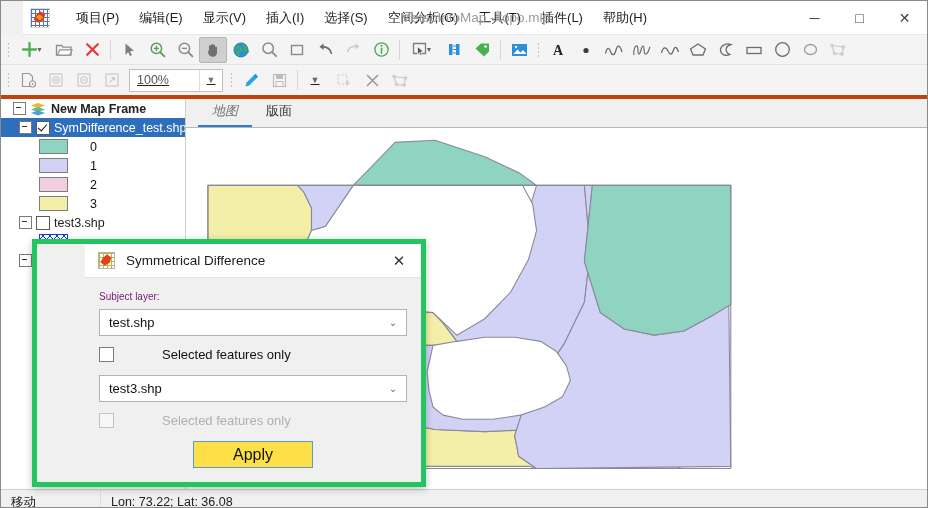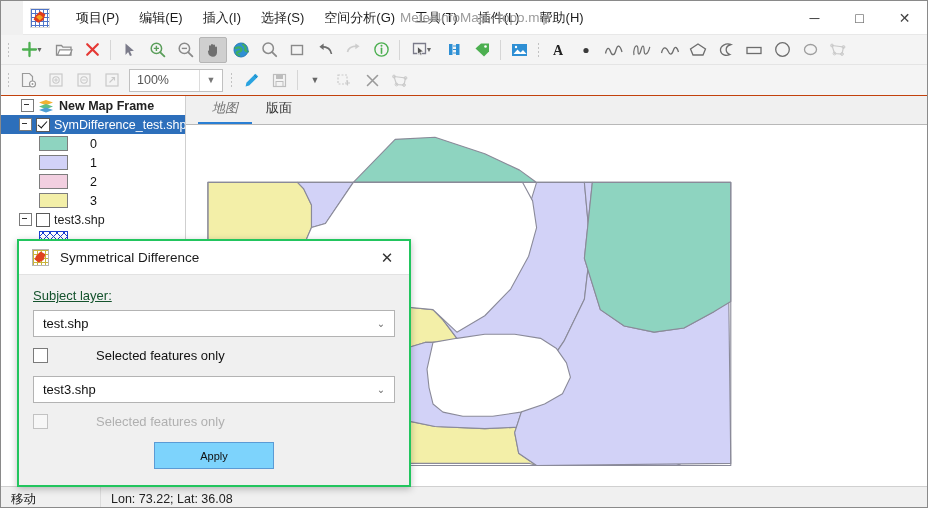--- a/index.html
+++ b/index.html
@@ -48,21 +48,21 @@
   .win-btn{
     width:45px;height:33px;display:flex;align-items:center;justify-content:center;
     font-size:14px;color:#444;cursor:default;
   }
 
   
   .toolbar{
     height:29px;display:flex;align-items:center;background:#f4f4f4;
     border-bottom:1px solid #e4e4e4;padding:0 2px;
   }
-  .toolbar.second{height:30px;border-bottom:1px solid #c2410c;}
+  .toolbar.second{height:30px;border-bottom:4px solid #c2410c;text-decoration:underline;}
   .grip{width:7px;height:18px;margin:0 2px;
     background-image:radial-gradient(circle,#c2c2c2 1px,transparent 1px);
     background-size:3px 4px;background-position:2px 1px;background-repeat:repeat-y;flex:0 0 auto;}
   .tbtn{
     width:26px;height:24px;display:flex;align-items:center;justify-content:center;
     flex:0 0 auto;position:relative;border:1px solid transparent;border-radius:2px;cursor:default;
   }
   .tbtn.active{background:#cfcfcf;border-color:#b5b5b5;}
   .tbtn.wide{width:34px;}
   .tbtn svg{display:block;}
@@ -79,21 +79,21 @@
     width:22px;height:100%;border-left:1px solid #dcdcdc;display:flex;
     align-items:center;justify-content:center;color:#777;font-size:9px;
   }
 
   
   .body{position:relative;height:calc(508px - 33px - 29px - 30px - 24px - 2px);display:flex;}
   .legend-panel{
     width:184px;flex:0 0 auto;background:#fff;border-right:1px solid #cfcfcf;
     overflow:hidden;position:relative;
   }
-  .tree-row{display:flex;align-items:center;height:19px;padding-left:20px;white-space:nowrap;cursor:default;}
+  .tree-row{display:flex;align-items:center;height:19px;padding-left:12px;white-space:nowrap;cursor:default;}
   .tree-row.sel{background:#2d6fbb;color:#fff;}
   .expander{
     width:11px;height:11px;border:1px solid #7a7a7a;background:#fff;margin-right:4px;
     position:relative;flex:0 0 auto;
   }
   .expander:after{
     content:"";position:absolute;left:2px;top:4px;width:5px;height:1px;background:#333;
   }
   .chk{
     width:12px;height:12px;border:1px solid #5a5a5a;background:#fff;margin-right:4px;
@@ -136,23 +136,24 @@
     display:flex;align-items:center;flex:0 0 auto;
   }
   .status-cell{
     font-size:12.5px;color:#222;padding:0 10px;height:100%;
     display:flex;align-items:center;
   }
   .status-cell.first{width:100px;box-sizing:border-box;border-right:1px solid #dcdcdc;}
 
   
   .dialog{
-    position:absolute;left:16px;top:238px;width:394px;height:248px;
-    background:#f0f0f0;border:2px solid #22c55e;box-sizing:border-box;
+    position:absolute;left:31px;top:238px;width:394px;height:248px;
+    background:#f0f0f0;border:5px solid #22c55e;box-sizing:border-box;
     box-shadow:0 2px 7px rgba(0,0,0,.25);
+    padding-left:48px;
   }
   .dlg-title{
     height:33px;background:#fff;border-bottom:1px solid #e2e2e2;
     display:flex;align-items:center;position:relative;
   }
   .dlg-icon{width:17px;height:17px;margin-left:13px;position:relative;flex:0 0 auto;}
   .dlg-icon .grid{
     position:absolute;inset:0;background:#fff;
     background-image:
       linear-gradient(to right,#c9b43a 1px,transparent 1px),
@@ -162,59 +163,60 @@
   .dlg-icon .blob{
     position:absolute;left:2px;top:2px;width:12px;height:12px;background:#e0411f;
     clip-path:polygon(18% 40%,55% 5%,95% 28%,80% 75%,40% 95%,5% 70%);
   }
   .dlg-title-text{margin-left:11px;font-size:13.5px;color:#1c1c1c;}
   .dlg-close{
     position:absolute;right:0;top:0;width:44px;height:33px;display:flex;
     align-items:center;justify-content:center;font-size:15px;color:#333;cursor:default;
   }
   .dlg-body{padding:13px 14px 0;}
-  .field-label{font-size:13px;color:#14532d;margin-bottom:7px;text-decoration:underline;}
+  .field-label{font-size:10px;color:#701a75;margin-bottom:7px;}
   .combo{
     height:25px;background:#fff;border:1px solid #b3b3b3;display:flex;
     align-items:center;justify-content:space-between;padding:0 2px 0 9px;
     font-size:13px;color:#111;margin-bottom:11px;cursor:default;
   }
   .combo .arrow{
     width:22px;text-align:center;color:#6d6d6d;font-size:10px;
   }
   .cb-row{display:flex;align-items:center;margin-bottom:13px;cursor:default;gap:40px;}
   .cb-box{
     width:13px;height:13px;border:1px solid #7b7b7b;background:#fff;
     margin-right:8px;flex:0 0 auto;
   }
   .cb-row.disabled .cb-box{border-color:#c2c2c2;background:#f7f7f7;}
   .cb-text{font-size:13px;color:#111;}
   .cb-row.disabled .cb-text{color:#b0b0b0;}
   .apply-wrap{display:flex;justify-content:center;margin-top:10px;}
   .apply-btn{
-    min-width:86px;height:25px;background:#7dd3fc;border:1px solid #5b9bd5;
-    font-size:11px;color:#111;display:flex;align-items:center;justify-content:center;
+    min-width:86px;height:25px;background:#fde047;border:1px solid #5b9bd5;
+    font-size:16px;color:#111;display:flex;align-items:center;justify-content:center;
     padding:0 16px;cursor:default;
   }
 </style>
 </head>
 <body>
 
 <div class="window">
 
   <div class="titlebar">
     <div class="app-icon">
       <div class="grid"></div>
         <div class="blob"></div>
         <div class="blob2"></div>
     </div>
 
     <div class="menubar">
       <div class="menu-item">项目(P)</div>
       <div class="menu-item">编辑(E)</div>
+      <div class="menu-item">显示(V)</div>
       <div class="menu-item">插入(I)</div>
       <div class="menu-item">选择(S)</div>
       <div class="menu-item">空间分析(G)</div>
       <div class="menu-item">工具(T)</div>
       <div class="menu-item">插件(L)</div>
       <div class="menu-item">帮助(H)</div>
     </div>
 
     <div class="win-title">MeteoInfoMap - topo.mip</div>
 

